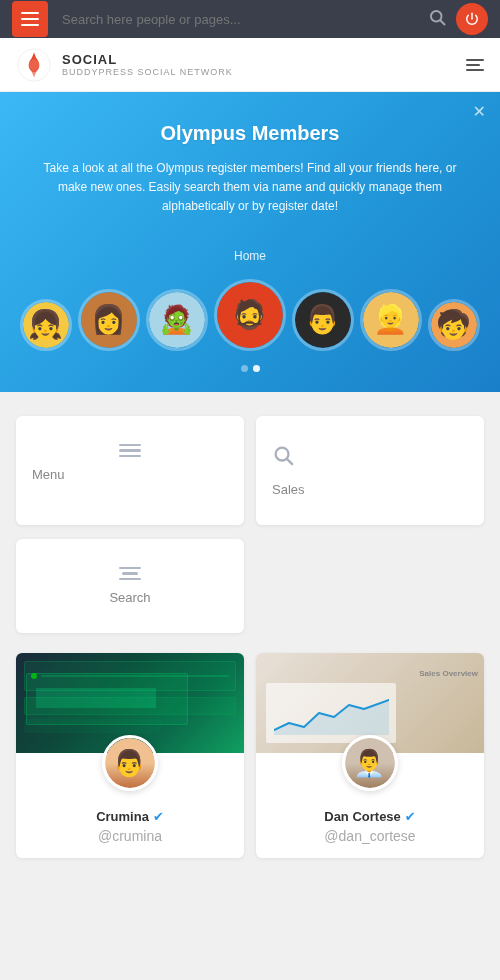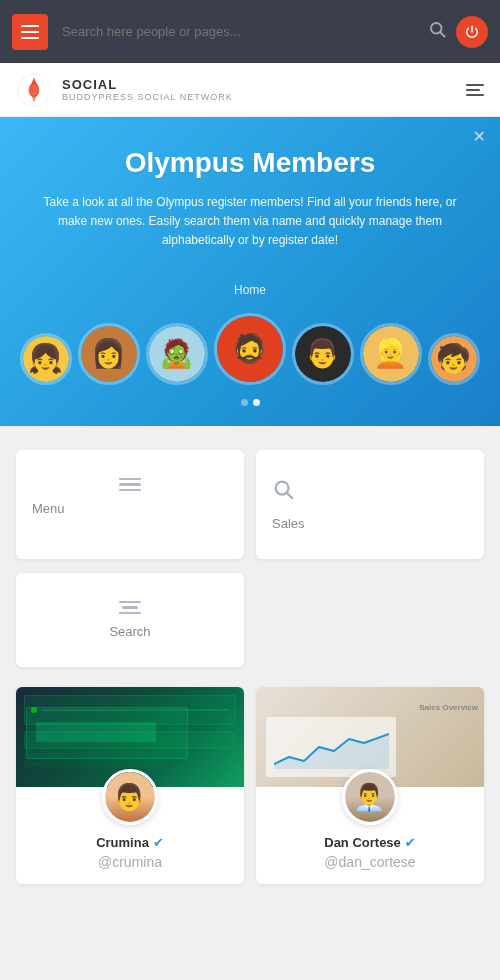--- a/index.html
+++ b/index.html
@@ -7,21 +7,21 @@
       width: 500px;
       min-height: 980px;
       font-family: 'Segoe UI', Arial, sans-serif;
       background: #f0f0f0;
       overflow-x: hidden;
     }
 
     
     .top-nav {
       background: #3a3f4b;
-      height: 63px;
+      height: 38px;
       display: flex;
       align-items: center;
       padding: 0 12px;
       gap: 10px;
     }
     .hamburger-btn {
       background: #e8472a;
       border: none;
       border-radius: 4px;
       width: 36px;
@@ -118,21 +118,21 @@
     
     .hero {
       background: linear-gradient(135deg, #3bb8f5 0%, #2196d8 60%, #1a7fc9 100%);
       padding: 30px 20px 20px;
       text-align: center;
       position: relative;
       min-height: 280px;
     }
     .hero h2 {
       color: #fff;
-      font-size: 28px;
+      font-size: 20px;
       font-weight: 700;
       margin-bottom: 14px;
       text-shadow: 0 1px 2px rgba(0,0,0,0.1);
     }
     .hero p {
       color: rgba(255,255,255,0.92);
       font-size: 12px;
       line-height: 1.6;
       margin-bottom: 32px;
       max-width: 420px;
@@ -345,21 +345,21 @@
       justify-content: center;
       font-size: 26px;
     }
     .av-crumina { background: linear-gradient(180deg, #f0c090 50%, #c07040 100%); }
     .av-dan { background: linear-gradient(180deg, #d0c0b0 50%, #a08060 100%); }
 
     .member-name-row {
       display: flex;
       align-items: center;
       gap: 4px;
-      margin-top: 6px;
+      margin-top: 14px;
     }
     .member-name {
       font-size: 13px;
       font-weight: 600;
       color: #333;
     }
     .verified-icon {
       color: #2196F3;
       font-size: 13px;
     }

